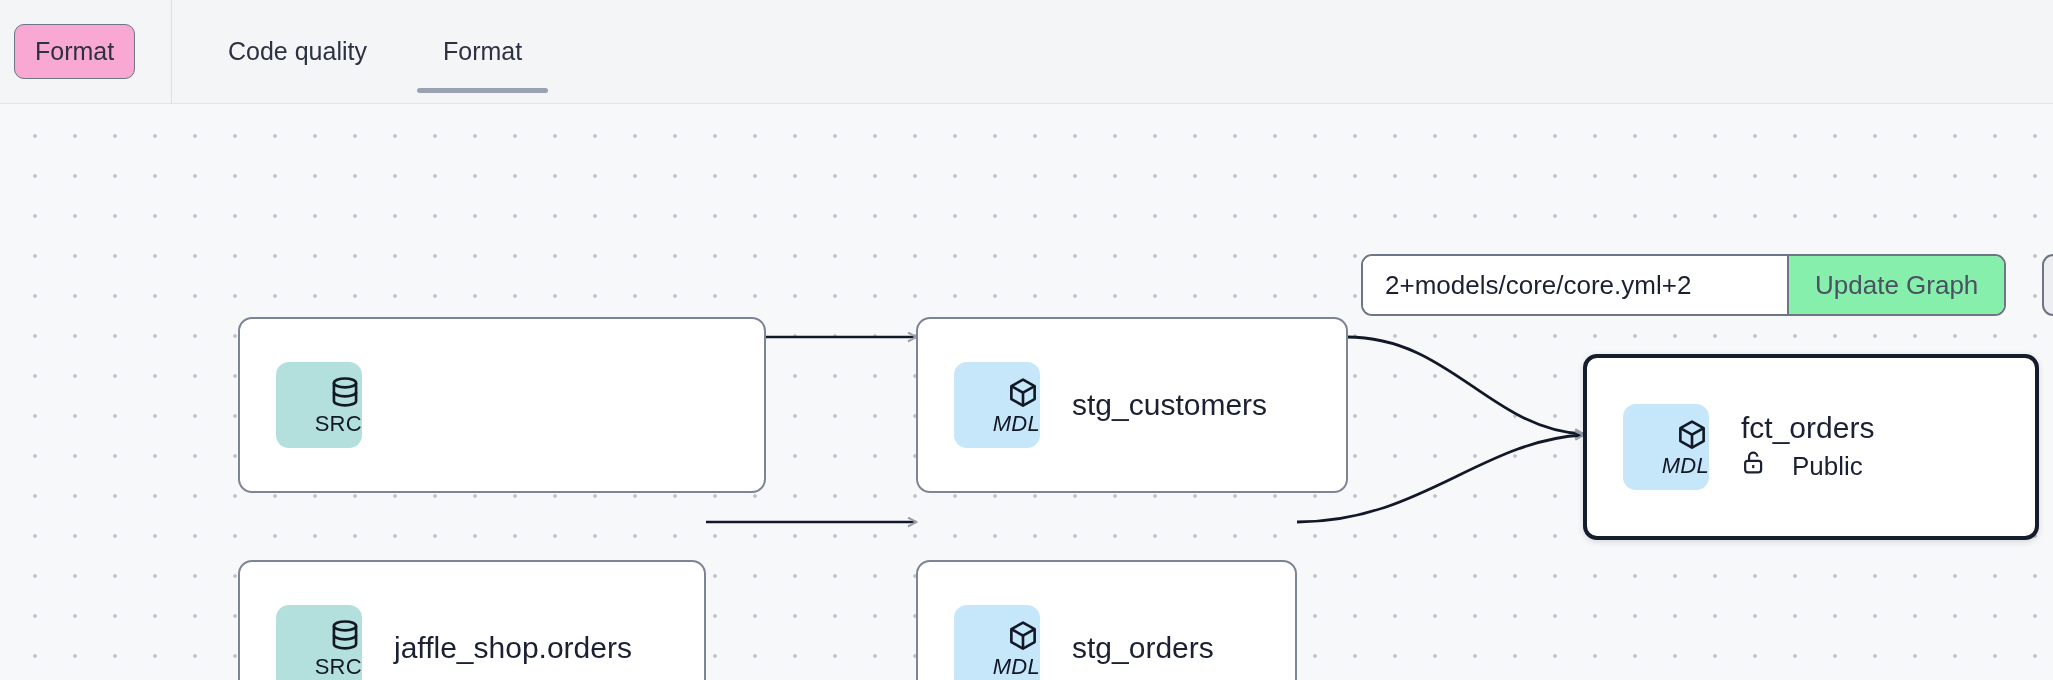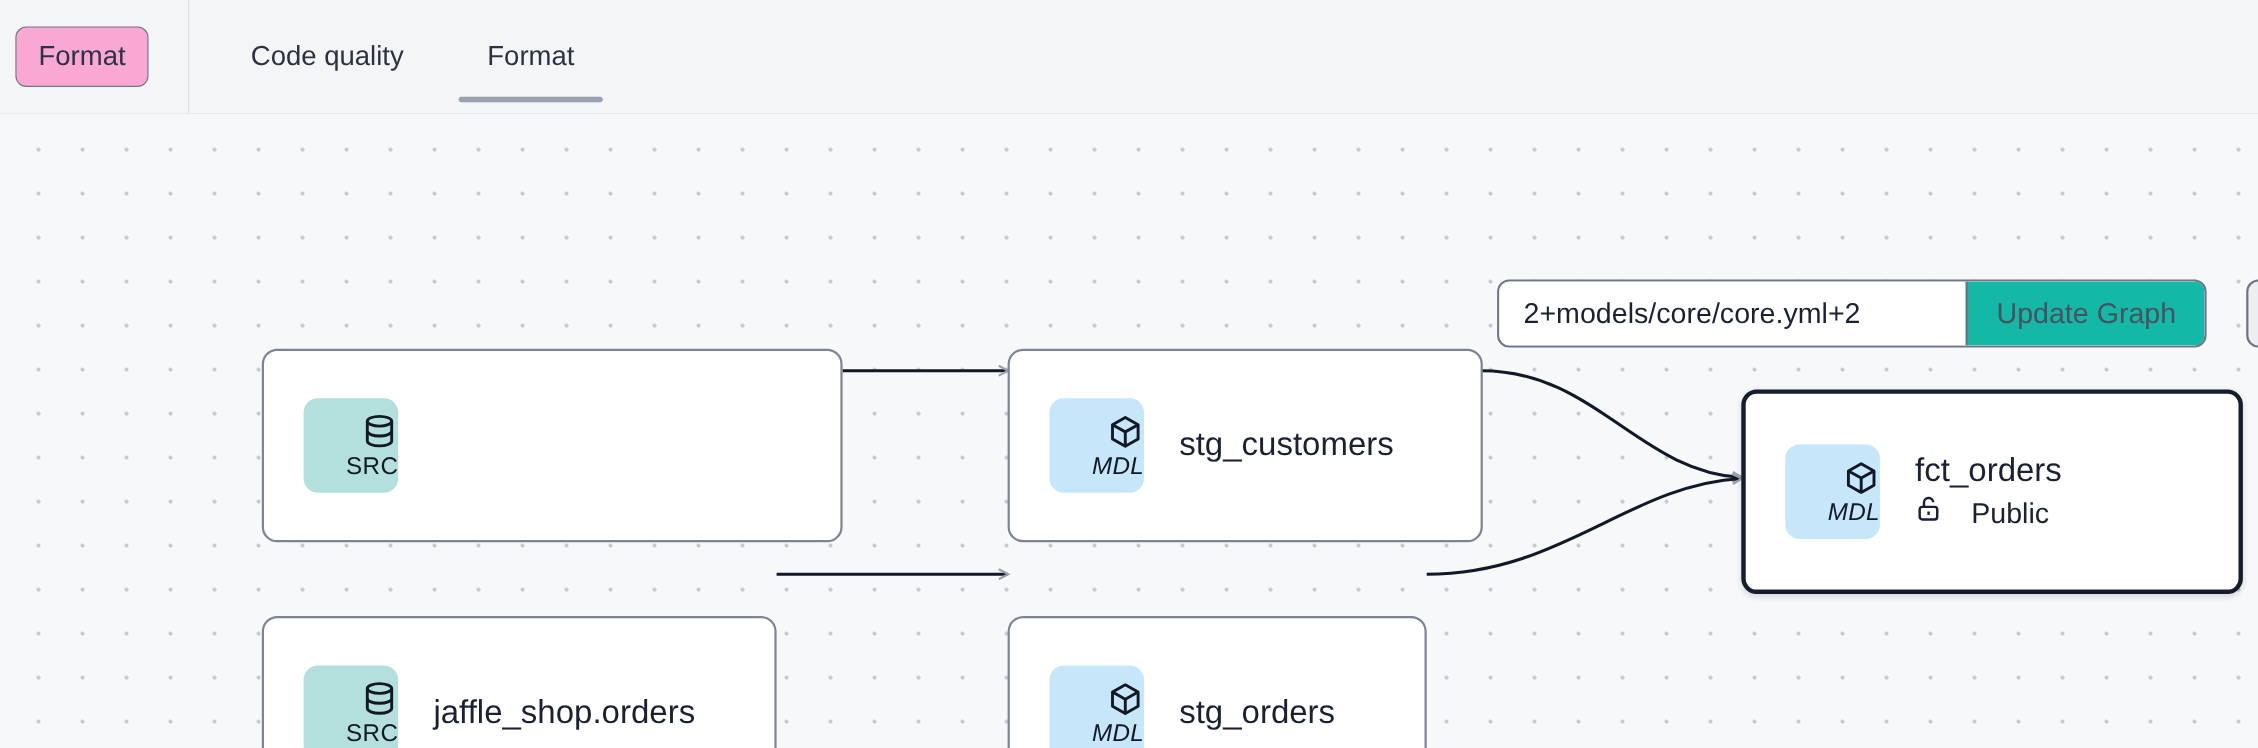--- a/index.html
+++ b/index.html
@@ -148,21 +148,21 @@
     outline: none;
     background: #ffffff;
     font-size: 26px;
     color: #1b2132;
     padding: 16px 22px;
     font-family: "Liberation Sans", sans-serif;
   }
   .selector-btn {
     border: none;
     border-left: 2px solid #6e7585;
-    background: #14b8a6;
+    background: #86efac;
     font-size: 26px;
     color: #4a5160;
     padding: 0 26px;
     cursor: pointer;
     white-space: nowrap;
     font-family: "Liberation Sans", sans-serif;
     text-align: center;
   }
   .side-panel-edge {
     position: absolute;

